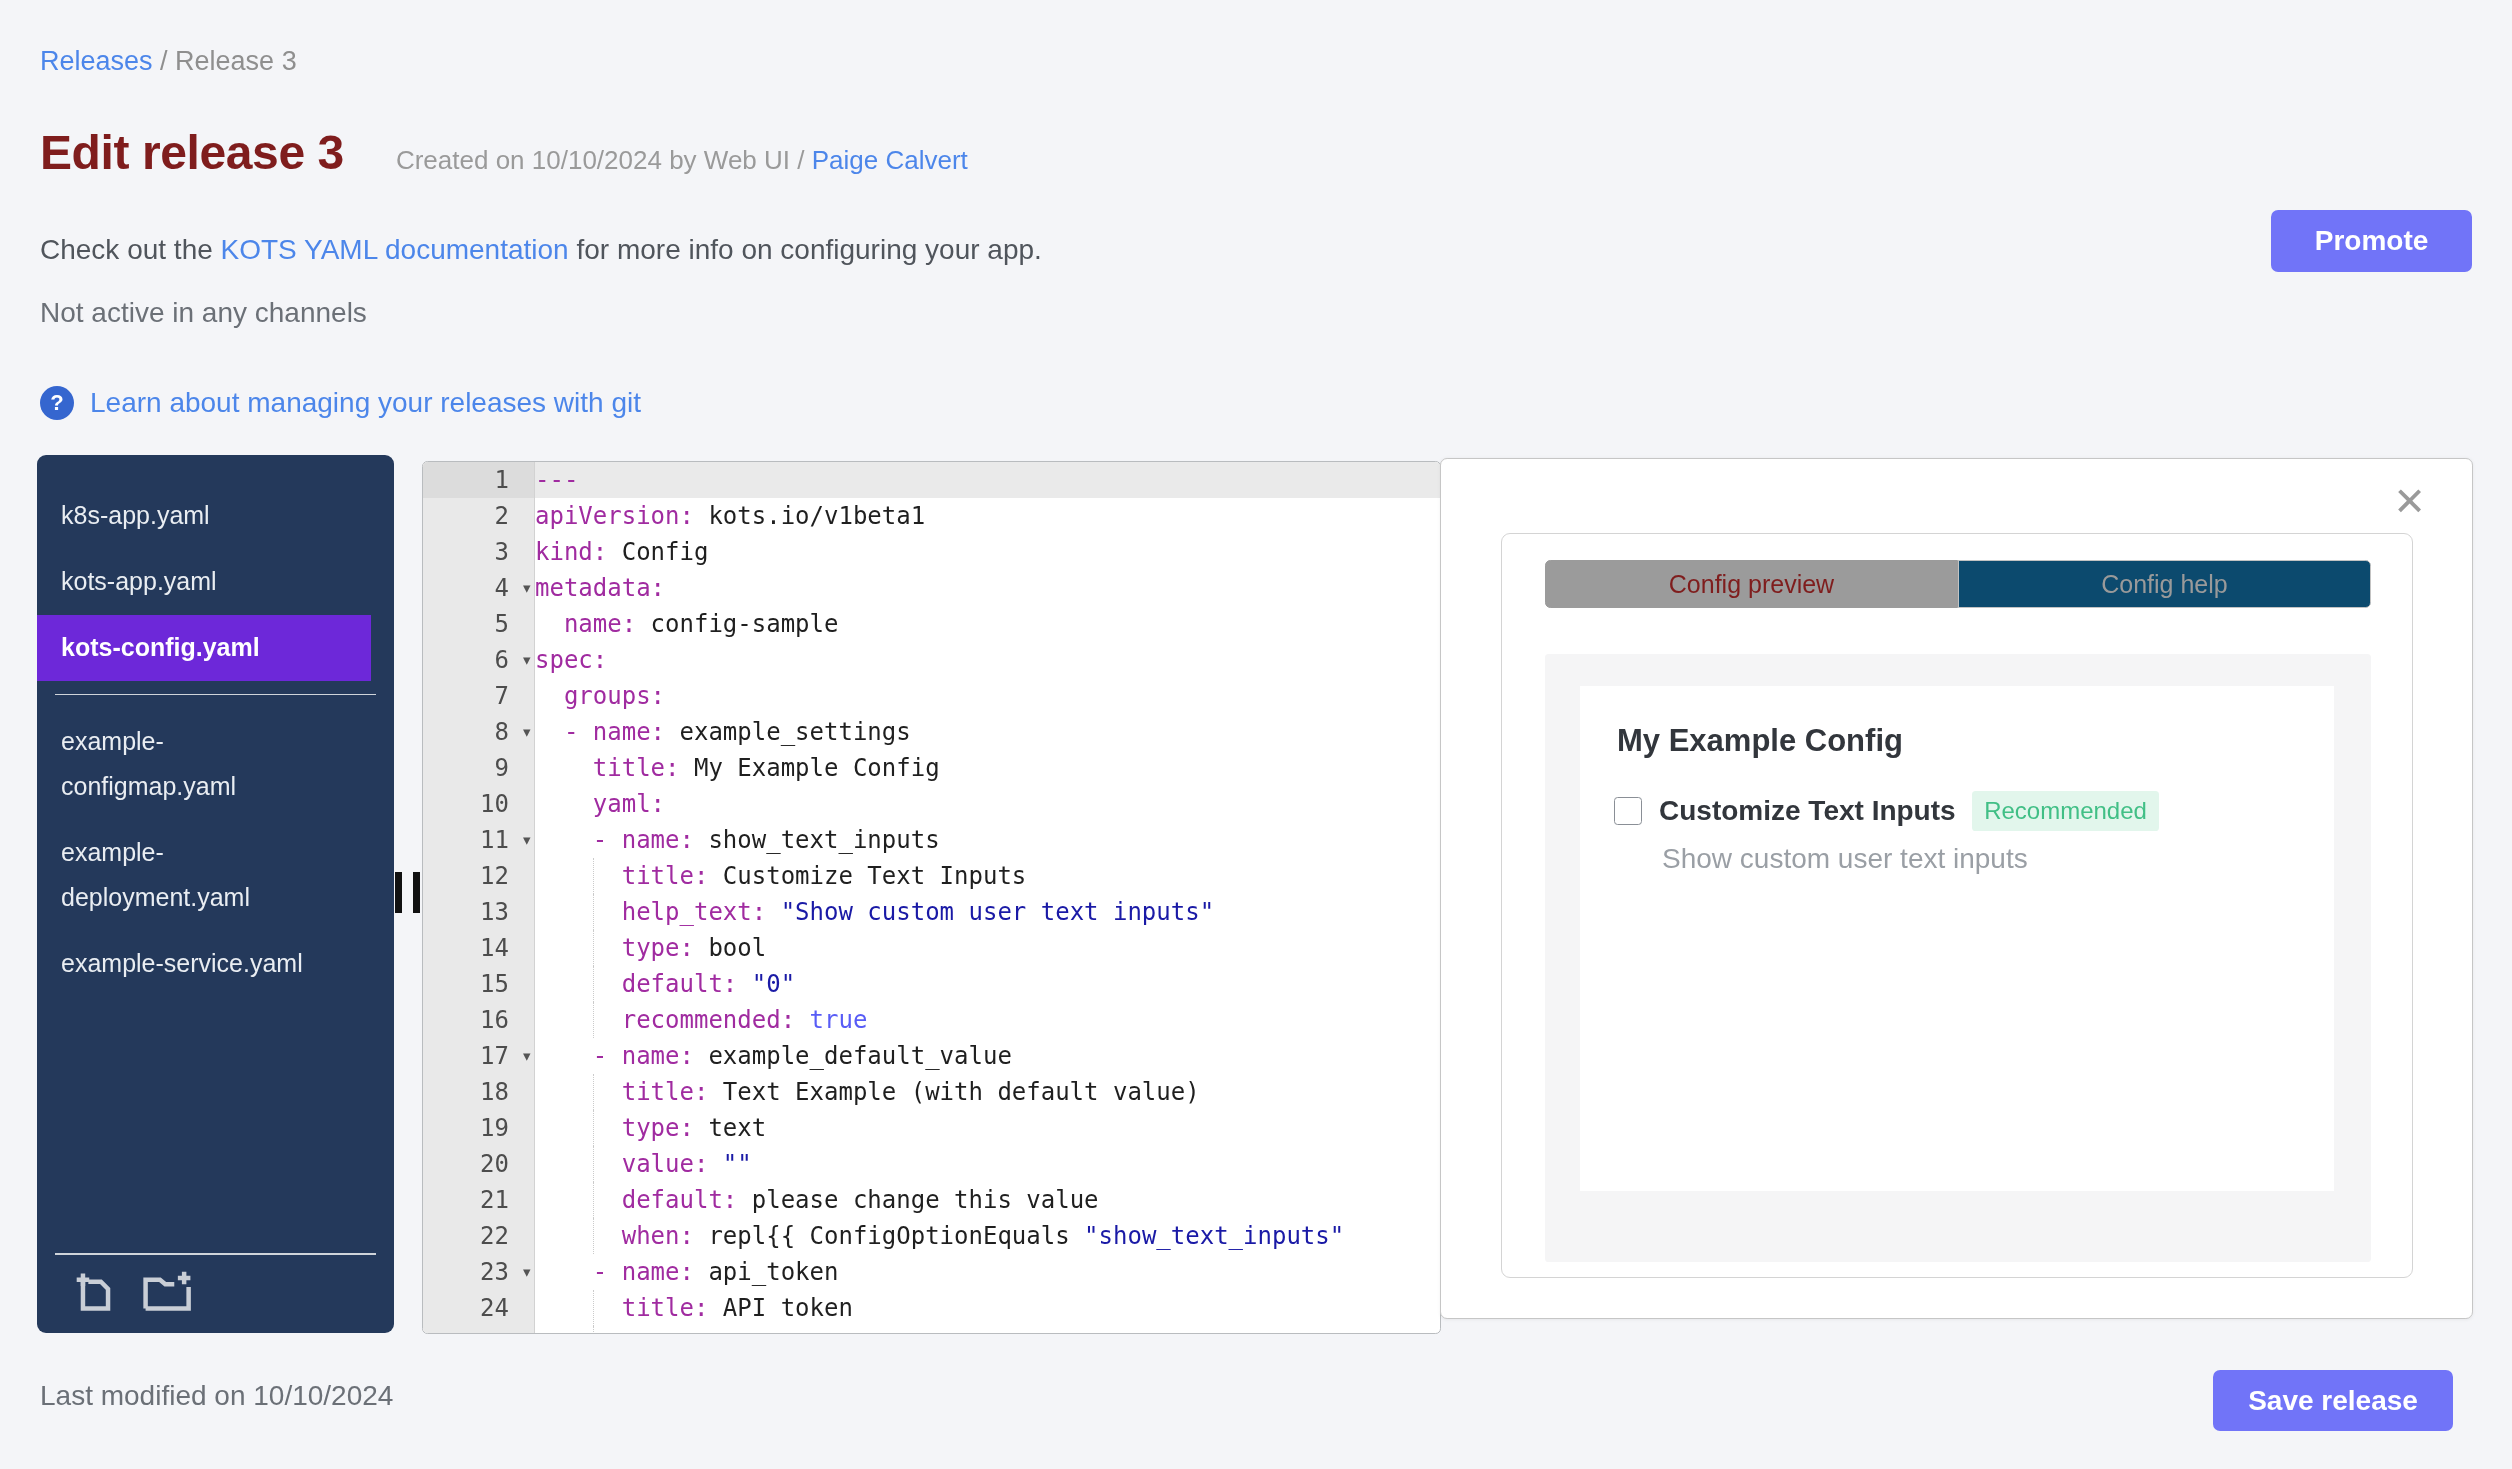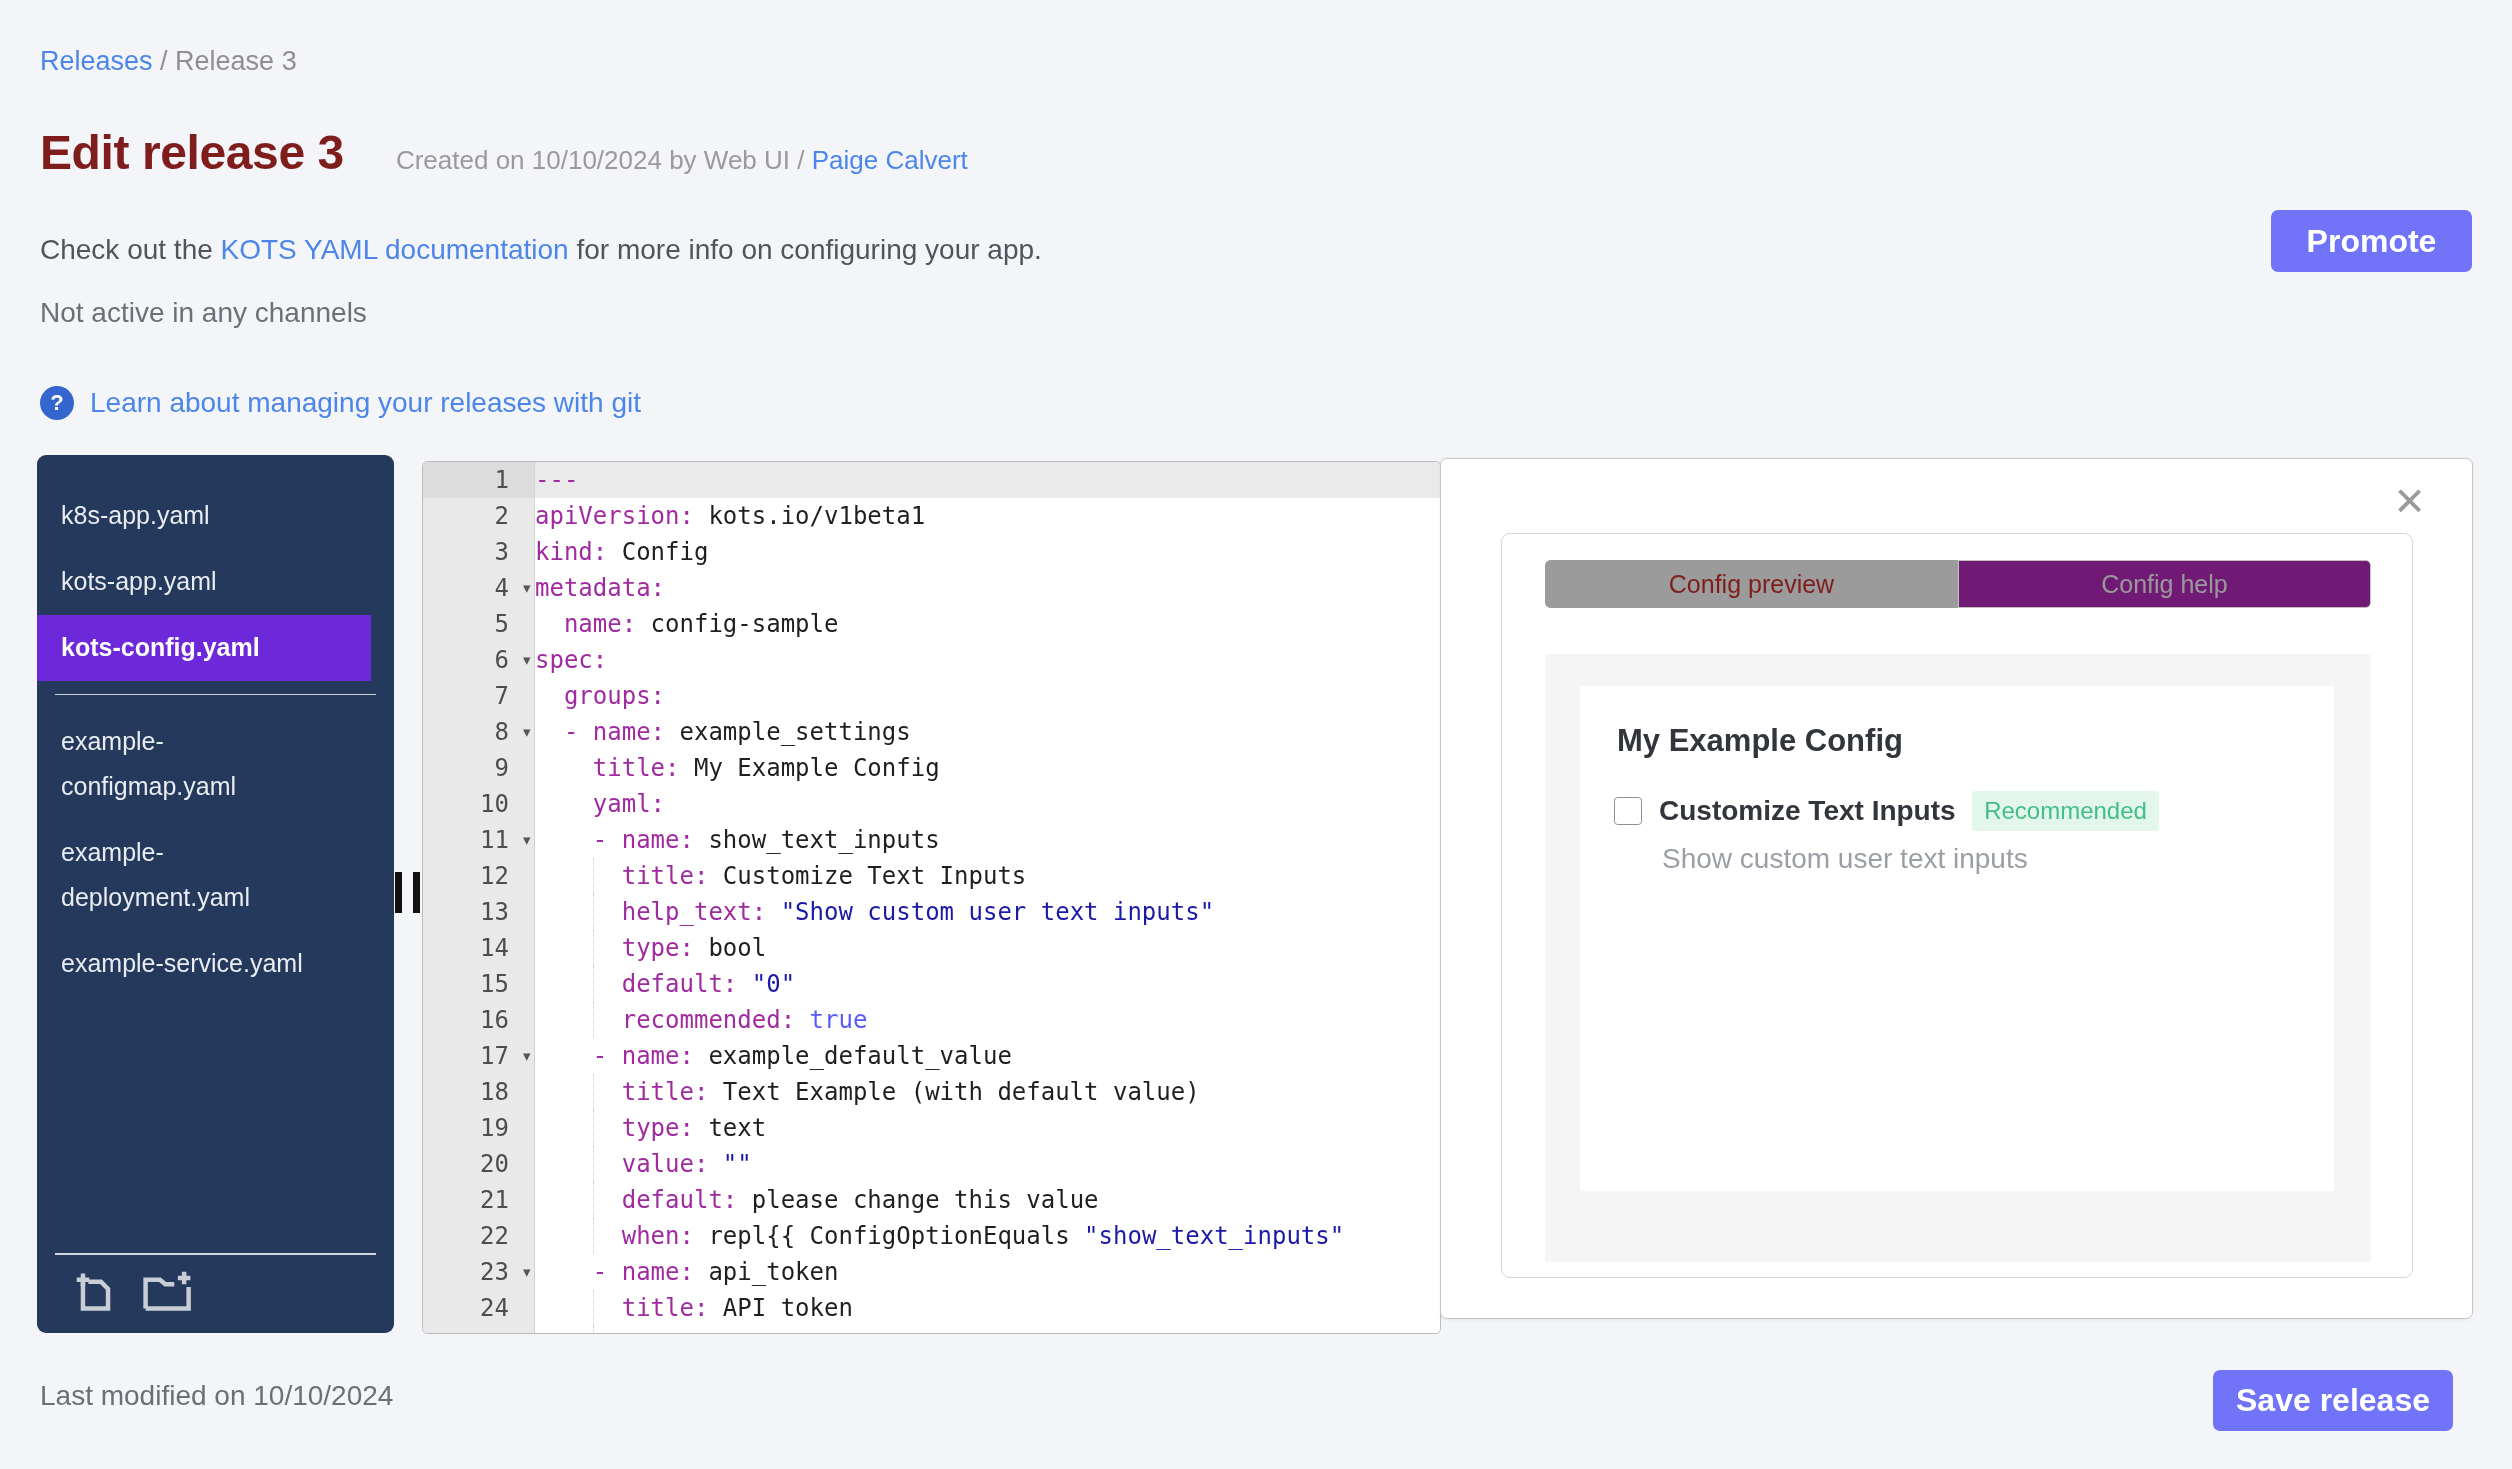--- a/index.html
+++ b/index.html
@@ -18,21 +18,21 @@
   .page-title{font-size:48px;font-weight:700;color:#7f1d1d;letter-spacing:-0.4px;}
   .meta{margin-left:52px;font-size:26px;color:#9a9a9a;}
   .meta a{color:#4c86ea;text-decoration:none;cursor:pointer;}
   .intro{position:absolute;left:40px;top:234px;font-size:28px;color:#50555c;}
   .intro a{color:#4c86ea;text-decoration:none;cursor:pointer;}
   .channels{position:absolute;left:40px;top:297px;font-size:28px;color:#6b7077;}
   .help-row{position:absolute;left:40px;top:386px;display:flex;align-items:center;cursor:pointer;}
   .help-badge{width:34px;height:34px;border-radius:50%;background:#3566cf;color:#fff;
     display:flex;align-items:center;justify-content:center;font-size:22px;font-weight:700;}
   .help-row a{margin-left:16px;font-size:28px;color:#4c86ea;text-decoration:none;}
-  .btn{position:absolute;background:#7174f8;color:#fff;font-weight:700;font-size:32px;
+  .btn{position:absolute;background:#7174f8;color:#fff;font-weight:700;font-size:28px;
     border:none;border-radius:7.1px;display:flex;align-items:center;justify-content:center;cursor:pointer;}
   #promote-btn{left:2271px;top:210px;width:201px;height:62px;}
   #save-btn{left:2213px;top:1370px;width:240px;height:61px;}
   
   .sidebar{position:absolute;left:37px;top:455px;width:357px;height:878px;background:#24395b;
     border-radius:9px;color:#e9edf2;}
   .file-list{position:absolute;top:27px;left:0;width:100%;}
   .file-item{font-size:25px;line-height:45px;padding:10.7px 0 10.7px 24px;width:267px;cursor:pointer;
     word-break:break-word;}
   .file-item.selected{background:#6d28d9;font-weight:700;color:#fff;width:310px;padding-left:24px;}
@@ -67,21 +67,21 @@
   .tok-c{color:#585cf6;}
   
   .preview-panel{position:absolute;left:1440px;top:458px;width:1031px;height:859px;background:#fff;
     border:0.9px solid #c6c6c6;border-radius:7.1px;box-shadow:0 0.9px 3.6px rgba(0,0,0,0.06);}
   .close-x{position:absolute;right:46px;top:23px;font-size:39px;color:#9a9a9a;cursor:pointer;
     line-height:39px;font-weight:400;}
   .inner-card{position:absolute;left:60px;top:74px;width:910px;height:743px;
     border:0.9px solid #d4d4d4;border-radius:9px;}
   .ptabs{position:absolute;left:43px;top:26px;width:826px;height:48px;display:flex;}
   .ptab{flex:1;display:flex;align-items:center;justify-content:center;font-size:25px;color:#9a9a9a;
-    background:#701a75;border:0.9px solid #c3c3c3;border-radius:0 5.3px 5.3px 0;cursor:pointer;}
+    background:#0c4a6e;border:0.9px solid #c3c3c3;border-radius:0 5.3px 5.3px 0;cursor:pointer;}
   .ptab.active{background:#9b9b9b;color:#7f1d1d;border:0.9px solid #9b9b9b;border-radius:5.3px 0 0 5.3px;}
   .gray-area{position:absolute;left:43px;top:120px;width:826px;height:608px;background:#f5f5f6;
     border-radius:3.6px;}
   .config-card{position:absolute;left:35px;top:32px;width:754px;height:505px;background:#fff;}
   .config-title{position:absolute;left:37px;top:37px;font-size:31px;font-weight:700;color:#32363c;}
   .cfg-row{position:absolute;left:34px;top:105px;display:flex;align-items:center;}
   .checkbox{width:26px;height:26px;border:1.8px solid #8a8f96;border-radius:3.6px;background:#fff;cursor:pointer;}
   .cfg-label{margin-left:17px;font-size:28px;font-weight:700;color:#32363c;}
   .badge{margin-left:16px;background:#e2f6ec;color:#41bf86;font-size:24px;padding:6.2px 12.5px;border-radius:3.6px;}
   .cfg-help{position:absolute;left:82px;top:157px;font-size:28px;color:#9a9fa5;}

